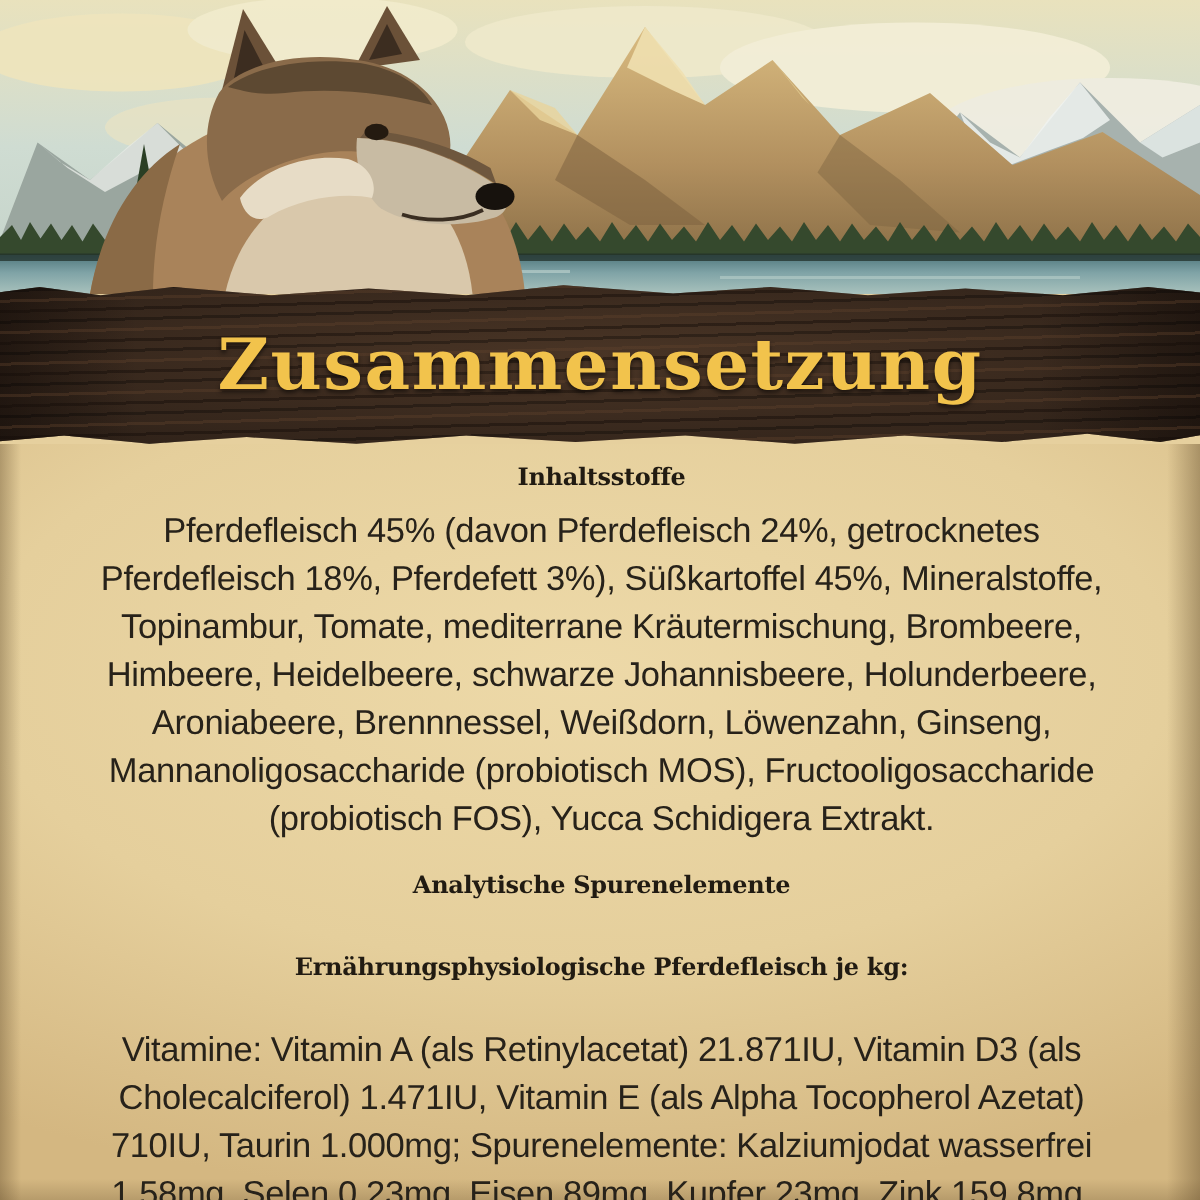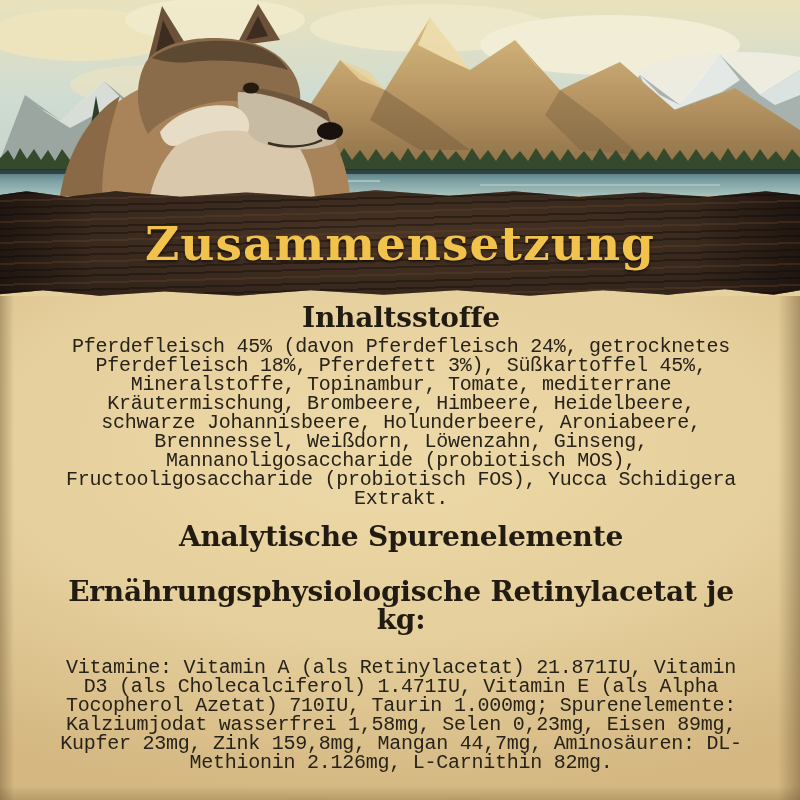--- a/index.html
+++ b/index.html
@@ -39,26 +39,26 @@
       linear-gradient(90deg, rgba(94,72,40,.38) 0px, rgba(94,72,40,0) 14px),
       linear-gradient(270deg, rgba(94,72,40,.42) 0px, rgba(94,72,40,0) 22px),
       linear-gradient(0deg, rgba(94,72,40,.25) 0px, rgba(94,72,40,0) 14px),
       radial-gradient(ellipse 90% 70% at 48% 30%, #edd9a8 0%, #e5cf9c 55%, #d4b781 100%);
     box-sizing:border-box;
     padding:8px 54px 0 56px;
     color:#28231b;
   }
   .sec-heading{
     font-family:"DejaVu Serif","Liberation Serif",serif;
-    font-weight:700;font-size:28px;line-height:28px;
+    font-weight:700;font-size:16px;line-height:28px;
     color:#211b12;margin:0 0 5px 0;letter-spacing:-0.2px;
   }
   .sec-body{
-    font-size:20px;line-height:19px;letter-spacing:-0.25px;
-    margin:0;color:#27221a;font-family:Liberation Mono, monospace;
+    font-size:23px;line-height:32px;letter-spacing:-0.25px;
+    margin:0;color:#27221a;
   }
   .mt14{margin-top:15px;}
   .mt26{margin-top:27px;}
   .mt24{margin-top:24px;}
 </style>
 </head>
 <body>
 
 <div class="page">
 
@@ -163,18 +163,18 @@
     <div>
       <h2 class="sec-heading">Inhaltsstoffe</h2>
       <p class="sec-body">Pferdefleisch 45% (davon Pferdefleisch 24%, getrocknetes Pferdefleisch 18%, Pferdefett 3%), Süßkartoffel 45%, Mineralstoffe, Topinambur, Tomate, mediterrane Kräutermischung, Brombeere, Himbeere, Heidelbeere, schwarze Johannisbeere, Holunderbeere, Aroniabeere, Brennnessel, Weißdorn, Löwenzahn, Ginseng, Mannanoligosaccharide (probiotisch MOS), Fructooligosaccharide (probiotisch FOS), Yucca Schidigera Extrakt.</p>
     </div>
 
     <div class="mt14">
       <h2 class="sec-heading">Analytische Spurenelemente</h2>
     </div>
 
     <div class="mt26">
-      <h2 class="sec-heading">Ernährungsphysiologische Retinylacetat je kg:</h2>
+      <h2 class="sec-heading">Ernährungsphysiologische Pferdefleisch je kg:</h2>
       <p class="sec-body mt24">Vitamine: Vitamin A (als Retinylacetat) 21.871IU, Vitamin D3 (als Cholecalciferol) 1.471IU, Vitamin E (als Alpha Tocopherol Azetat) 710IU, Taurin 1.000mg; Spurenelemente: Kalziumjodat wasserfrei 1,58mg, Selen 0,23mg, Eisen 89mg, Kupfer 23mg, Zink 159,8mg, Mangan 44,7mg, Aminosäuren: DL-Methionin 2.126mg, L-Carnithin 82mg.</p>
     </div>
 
   </div>
 </div>
 
 </body></html>

